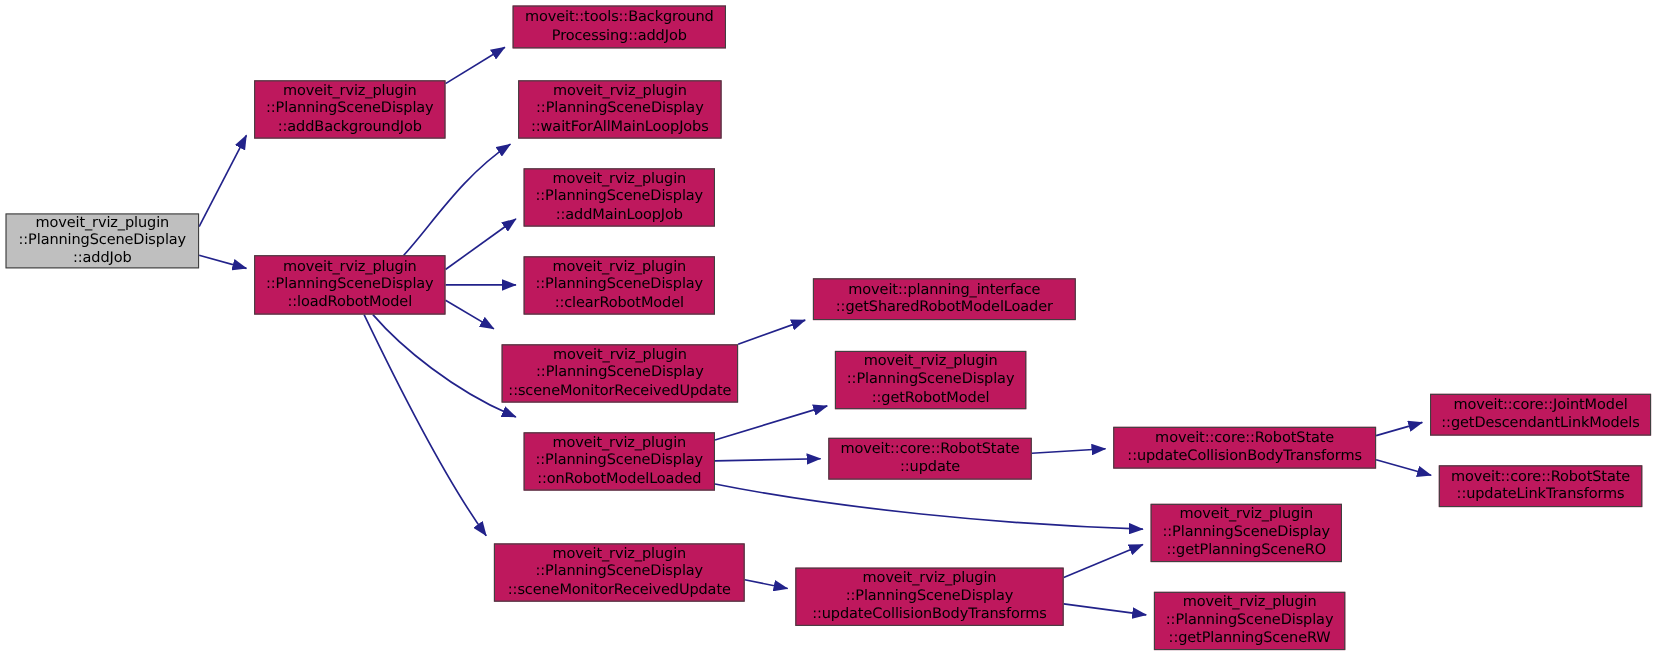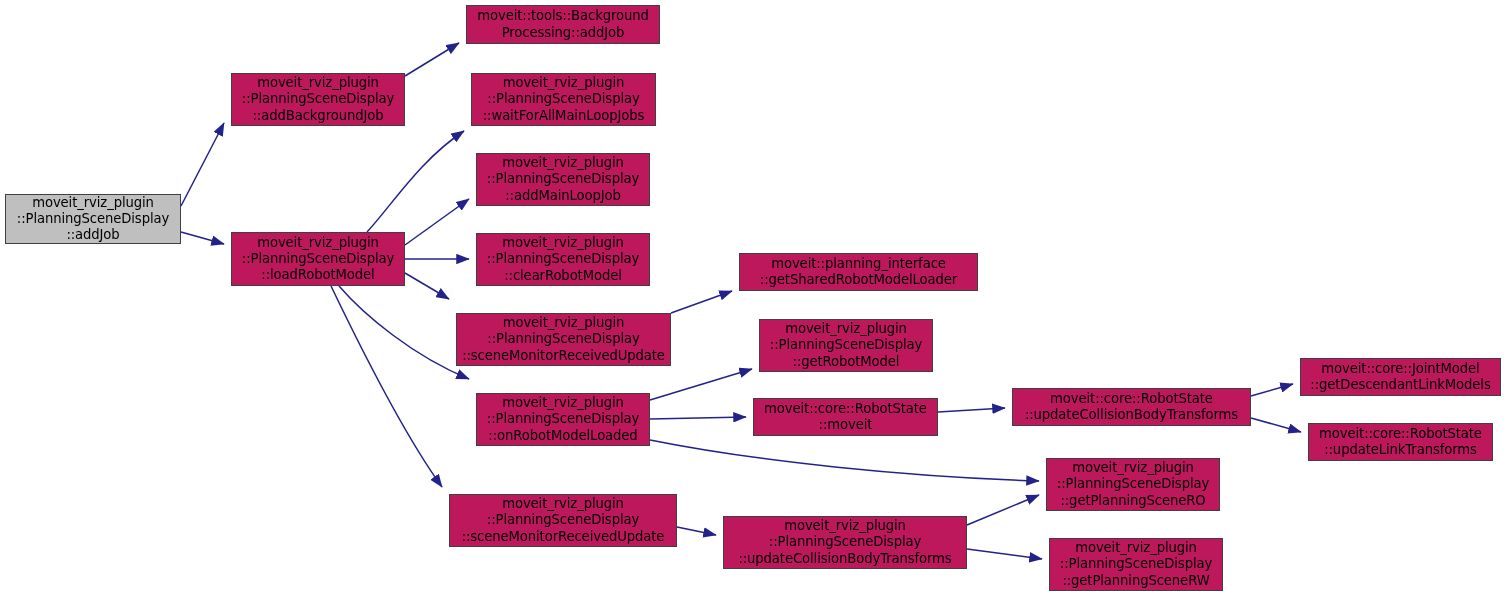--- a/index.html
+++ b/index.html
@@ -127,21 +127,21 @@
         <span class="ln">::PlanningSceneDisplay</span>
         <span class="ln">::getRobotModel</span>
       </div>
       <div class="node" style="left: 476px; top: 393px; width: 174px; height: 53px;">
         <span class="ln">moveit_rviz_plugin</span>
         <span class="ln">::PlanningSceneDisplay</span>
         <span class="ln">::onRobotModelLoaded</span>
       </div>
       <div class="node" style="left: 753px; top: 398px; width: 185px; height: 38px;">
         <span class="ln">moveit::core::RobotState</span>
-        <span class="ln">::moveit</span>
+        <span class="ln">::update</span>
       </div>
       <div class="node" style="left: 1012px; top: 388px; width: 239px; height: 38px;">
         <span class="ln">moveit::core::RobotState</span>
         <span class="ln">::updateCollisionBodyTransforms</span>
       </div>
       <div class="node" style="left: 1300px; top: 358px; width: 201px; height: 38px;">
         <span class="ln">moveit::core::JointModel</span>
         <span class="ln">::getDescendantLinkModels</span>
       </div>
       <div class="node" style="left: 1308px; top: 423px; width: 185px; height: 38px;">

